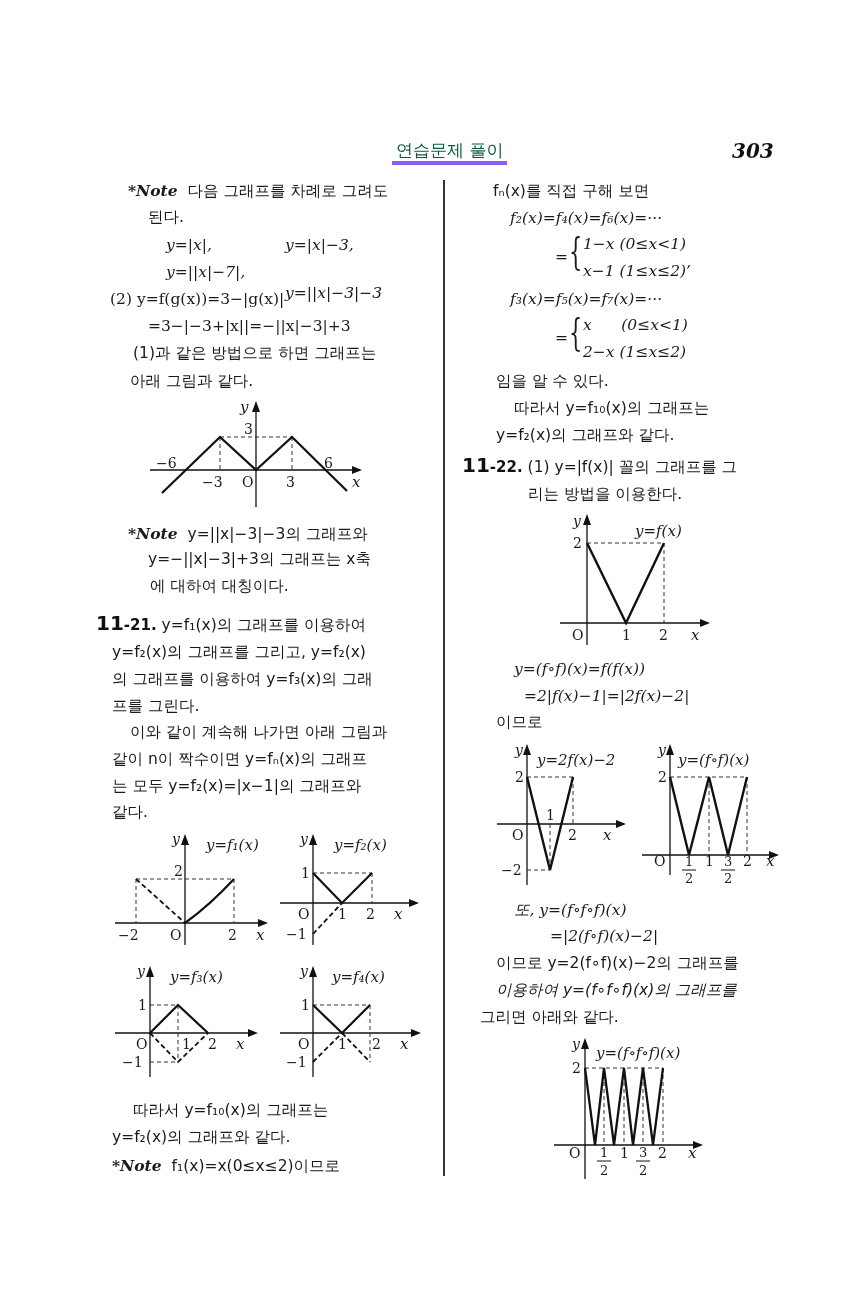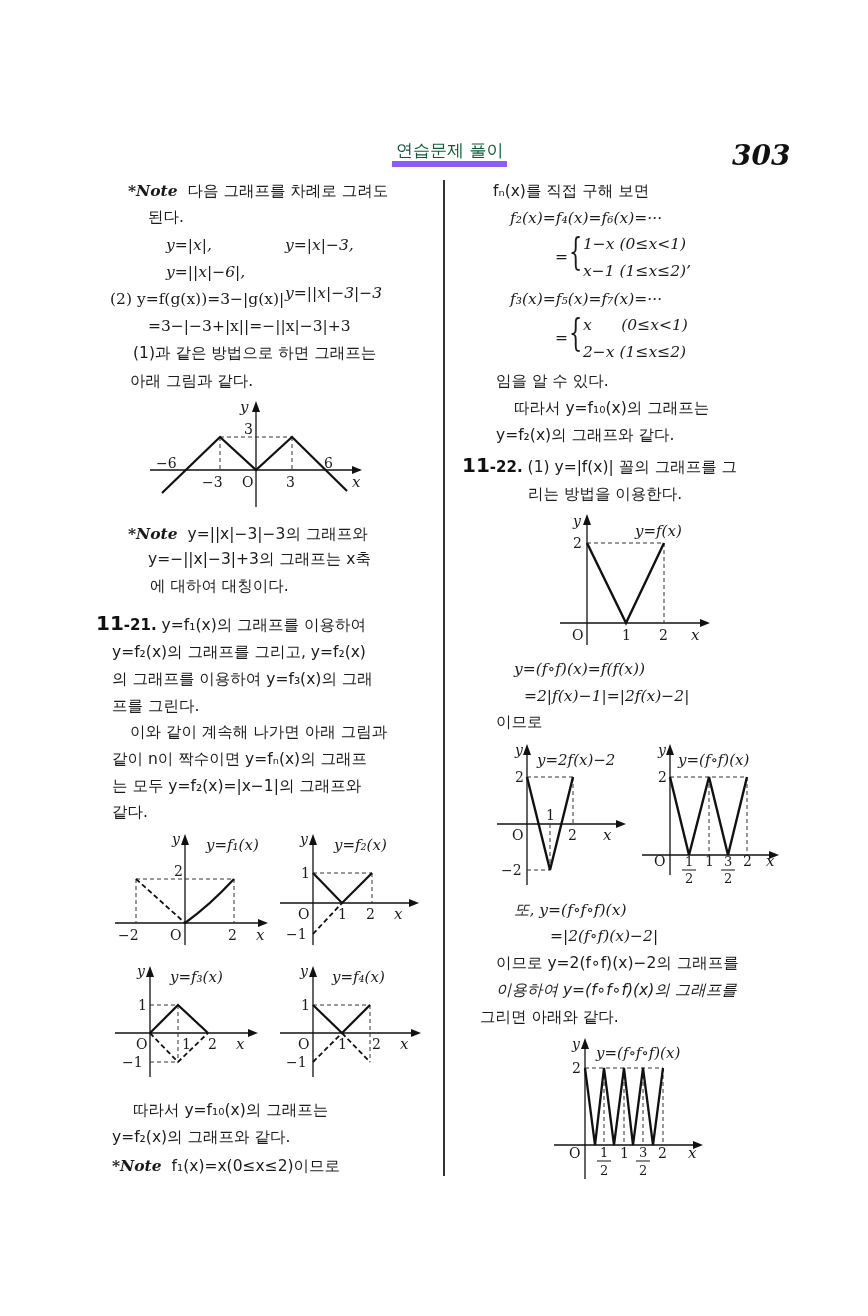--- a/index.html
+++ b/index.html
@@ -1,22 +1,22 @@
 <!DOCTYPE html>
 <html><head>
 <meta charset="utf-8">
 <style>
   html,body{margin:0;padding:0;background:#ffffff;}
   body{width:868px;height:1316px;position:relative;overflow:hidden;
        font-family:"DejaVu Serif", serif;color:#1a1a1a;}
   .abs{position:absolute;}
   .hdr-title{left:392px;top:140px;font-family:"DejaVu Sans",sans-serif;font-size:17px;
-             color:#0d5a3a;border-bottom:6px solid #8b5cf6;padding:0 4px 1px 4px;line-height:20px;text-align:center;}
+             color:#0d5a3a;border-bottom:4px solid #8b5cf6;padding:0 4px 1px 4px;line-height:20px;text-align:center;}
   .hdr-page{left:732px;top:139px;font-family:"DejaVu Serif",serif;font-weight:bold;font-style:italic;
-            font-size:28px;color:#111;}
+            font-size:20px;color:#111;}
   .divider{left:443px;top:180px;width:1.5px;height:996px;background:#333;}
   .t{position:absolute;font-size:15.5px;line-height:22px;white-space:nowrap;
      font-family:"DejaVu Sans",sans-serif;color:#1a1a1a;}
   .m{font-family:"DejaVu Serif",serif;}
   .i{font-style:italic;font-family:"DejaVu Serif",serif;}
   .note{font-weight:bold;font-style:italic;font-family:"DejaVu Serif",serif;}
   .pnum{font-family:"DejaVu Sans",sans-serif;font-weight:bold;font-size:20px;color:#111;}
   .pnum small{font-size:15px;}
   svg text{font-family:"DejaVu Serif",serif;fill:#1a1a1a;}
   svg .it{font-style:italic;}
@@ -29,21 +29,21 @@
 <div class="abs hdr-page">303</div>
 <div class="abs divider"></div>
 
 <div>
   <div class="t" style="left:128px;top:180px;">
     <span class="note">*Note</span>&nbsp;&nbsp;<span>다음 그래프를 차례로 그려도</span>
   </div>
   <div class="t" style="left:148px;top:206px;">된다.</div>
   <div class="t i" style="left:166px;top:234px;">y=|x|,</div>
   <div class="t i" style="left:285px;top:234px;">y=|x|−3,</div>
-  <div class="t i" style="left:166px;top:261px;">y=||x|−6|,</div>
+  <div class="t i" style="left:166px;top:261px;">y=||x|−7|,</div>
   <div class="t i" style="left:285px;top:261px;margin-top:21px;">y=||x|−3|−3</div>
 
   <div class="t m" style="left:110px;top:288px;">(2) y=f(g(x))=3−|g(x)|</div>
   <div class="t m" style="left:148px;top:315px;">=3−|−3+|x||=−||x|−3|+3</div>
   <div class="t" style="left:133px;top:342px;">(1)과 같은 방법으로 하면 그래프는</div>
   <div class="t" style="left:130px;top:370px;">아래 그림과 같다.</div>
 
   <svg class="abs" style="left:140px;top:395px;" width="230" height="115">
     <line x1="10" y1="75" x2="220" y2="75" stroke="#111" stroke-width="1.3"></line>
     <polygon points="222,75 212,71 212,79" fill="#111"></polygon>

